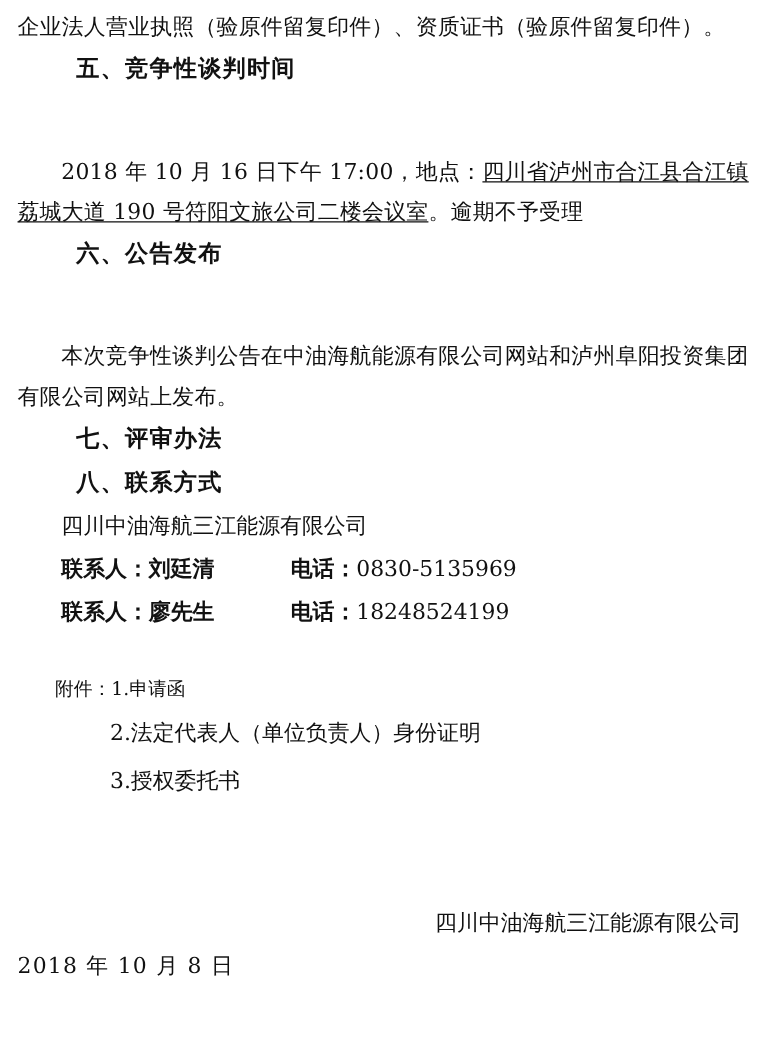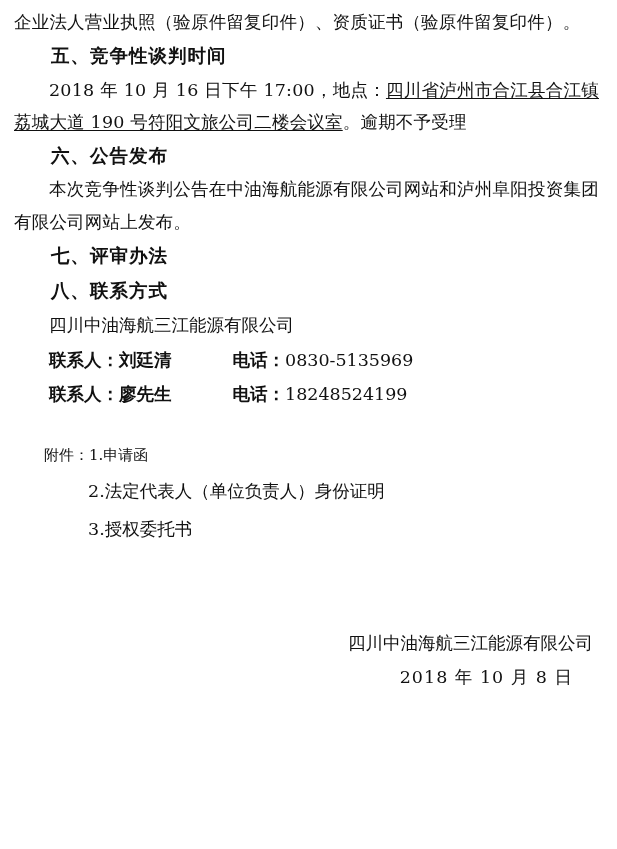--- a/index.html
+++ b/index.html
@@ -25,27 +25,28 @@
   .para {
     font-size: 17.5px;
     line-height: 1.85;
     letter-spacing: 0.2px;
     margin: 0;
     padding: 0 18px 0 14px;
     text-align: justify;
   }
   .indent {
     text-indent: 2em;
+    margin-top: 48px;
   }
   .heading {
     font-size: 18.5px;
     font-weight: bold;
     line-height: 1.9;
     margin: 0;
-    padding: 0 18px 0 14px;
+    padding: 0 18px 0 24px;
     text-indent: 2em;
     letter-spacing: 1px;
   }
   .lead-block {
     padding-top: 6px;
   }
   .u {
     text-decoration: underline;
     text-underline-offset: 2px;
   }
@@ -85,22 +86,22 @@
     font-size: 17.5px;
     line-height: 1.95;
     margin: 0;
     padding: 0 24px 0 14px;
     text-align: right;
   }
   .sig-date {
     font-size: 17.5px;
     line-height: 1.95;
     margin: 0;
-    padding: 0 44px 0 5px;
-    text-align: right;
+    padding: 0 44px 0 14px;
+    text-align: left;
     letter-spacing: 1px;
   }
   .num-en {
     font-family: "DejaVu Serif", serif;
   }
 </style>
 </head>
 <body>
 
 <div class="page">

